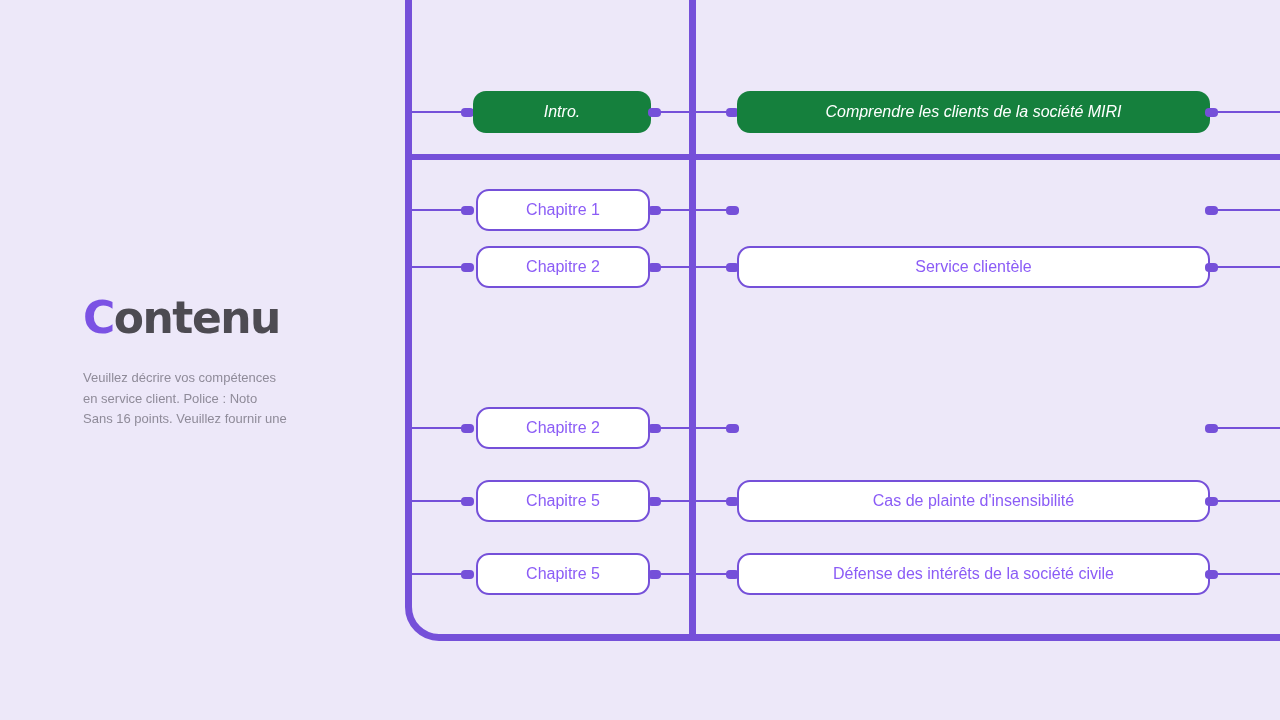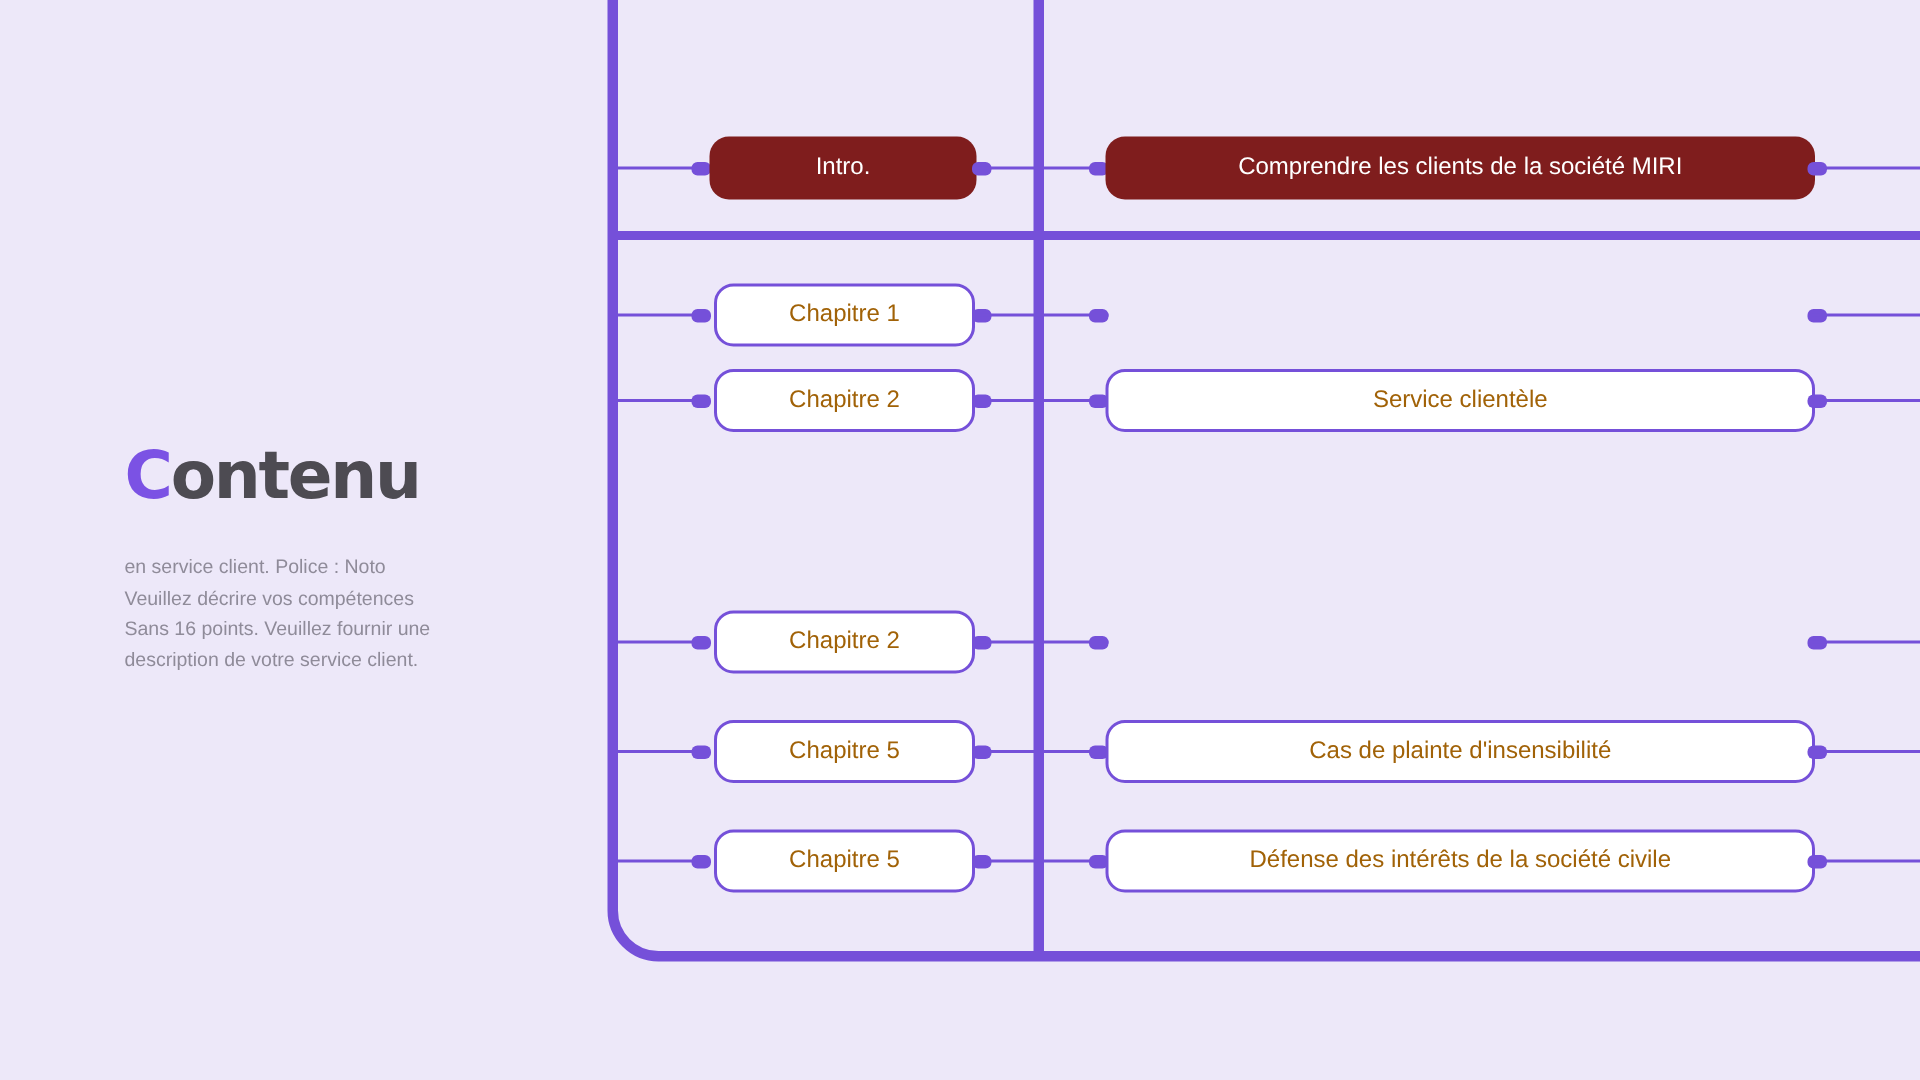--- a/index.html
+++ b/index.html
@@ -62,26 +62,27 @@
     font-size: 16px;
     border-radius: 13px;
     white-space: nowrap;
   }
   .pill.l { left: 476px; width: 174px; }
   .pill.l.intro { left: 473px; width: 178px; }
   .pill.r { left: 737px; width: 473px; text-align: right; }
   .pill.outline {
     background: #FFFFFF;
     border: 2.5px solid #7550D9;
-    color: #a16207;
+    color: #8b5cf6;
   }
   .pill.filled {
-    background: #7f1d1d;
+    background: #15803d;
     border: none;
     color: #FFFFFF;
+    font-style: italic;
   }
 
   .seg {
     position: absolute; top: 20px; height: 2px;
     background: #7550D9;
   }
   .seg.s1 { left: 411px; width: 57px; }
   .seg.s2 { left: 652px; width: 40px; }
   .seg.s3 { left: 694px; width: 45px; }
   .seg.s4 { left: 1208px; width: 72px; }
@@ -97,24 +98,23 @@
   .nub.n4 { left: 1205px; }
 </style>
 </head>
 <body>
 
 <div class="stage">
 
   <div class="sidebar">
     <div class="title"><span class="first">C</span><span>ontenu</span></div>
     <div class="desc">
+      <div>Veuillez décrire vos compétences</div>
       <div>en service client. Police : Noto</div>
-      <div>Veuillez décrire vos compétences</div>
       <div>Sans 16 points. Veuillez fournir une</div>
-      <div>description de votre service client.</div>
     </div>
   </div>
 
   <div class="frame"></div>
   <div class="divider"></div>
   <div class="separator"></div>
 
   <div class="row" style="top:91px">
     <span class="seg s1"></span>
     <span class="nub n1"></span>

